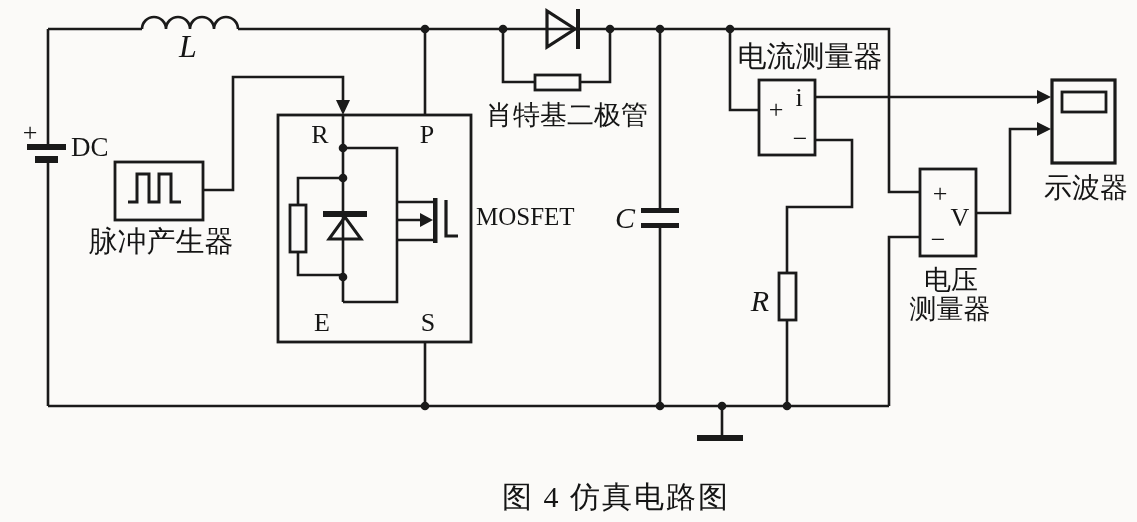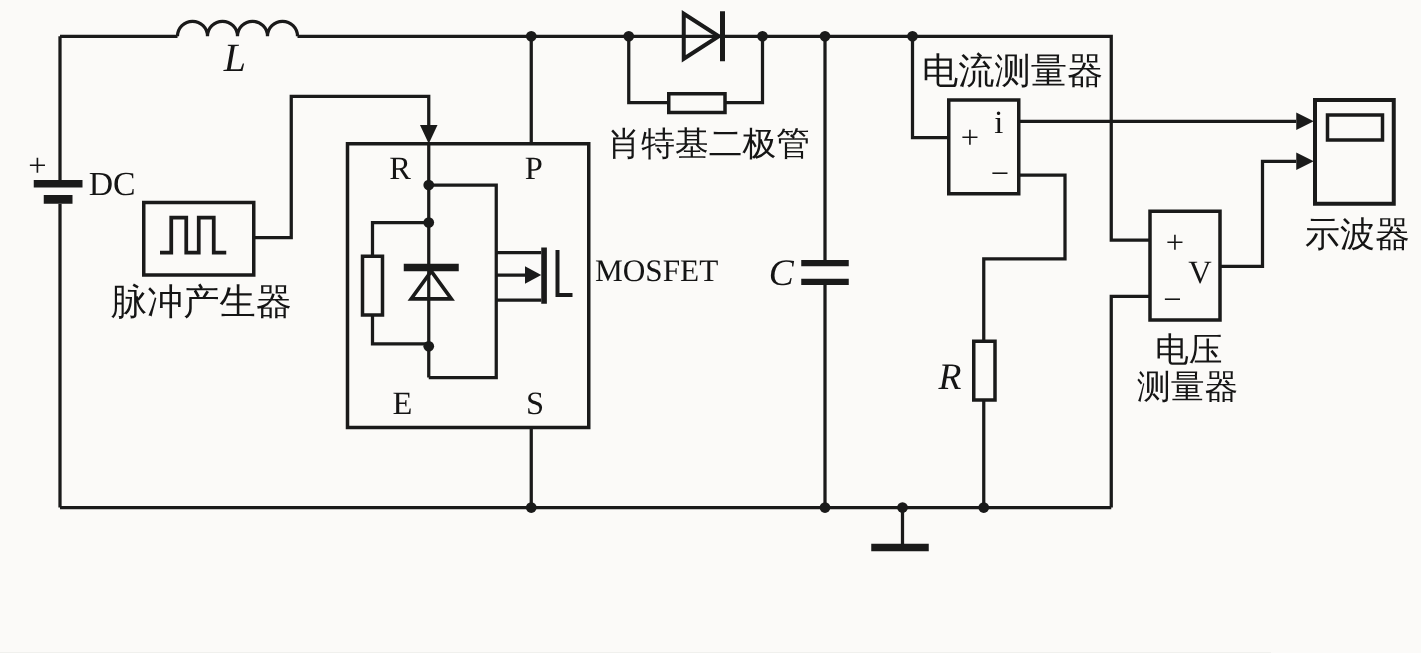--- a/index.html
+++ b/index.html
@@ -149,13 +149,14 @@
       <circle class="dot" cx="425" cy="406" r="4.3"></circle>
       <circle class="dot" cx="660" cy="406" r="4.3"></circle>
       <circle class="dot" cx="722" cy="406" r="4.3"></circle>
       <circle class="dot" cx="787" cy="406" r="4.3"></circle>
       <circle class="dot" cx="343" cy="148" r="4.3"></circle>
       <circle class="dot" cx="343" cy="178" r="4.3"></circle>
       <circle class="dot" cx="343" cy="277" r="4.3"></circle>
     </g>
   </svg>
 
+  <div class="caption">图 4 仿真电路图</div>
 </div>
 
 </body></html>

